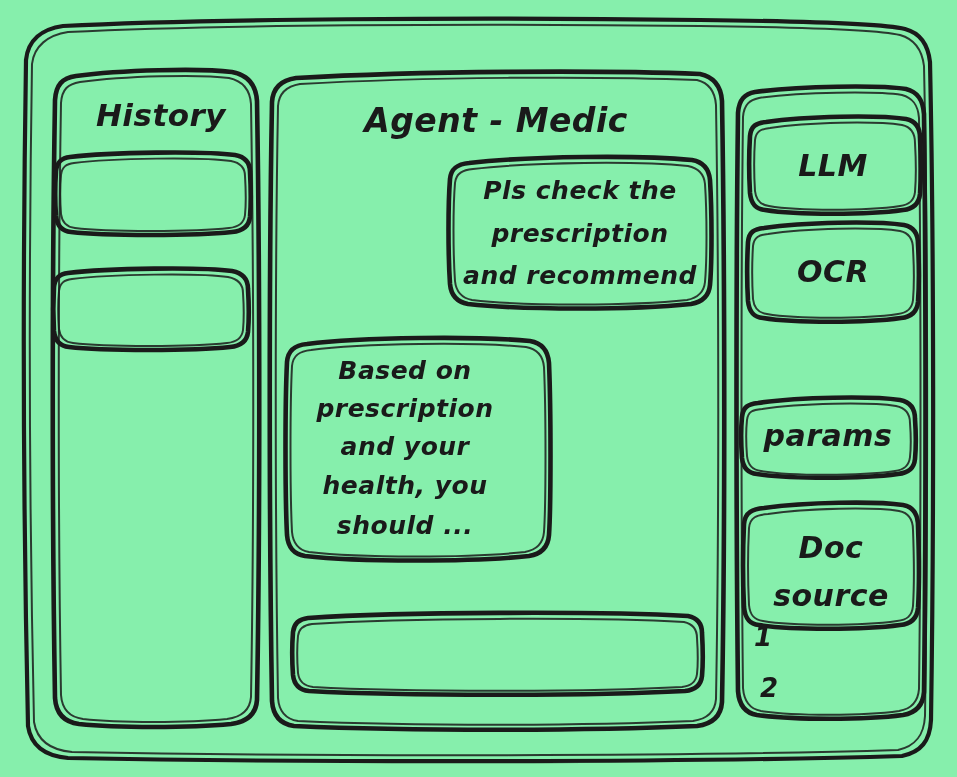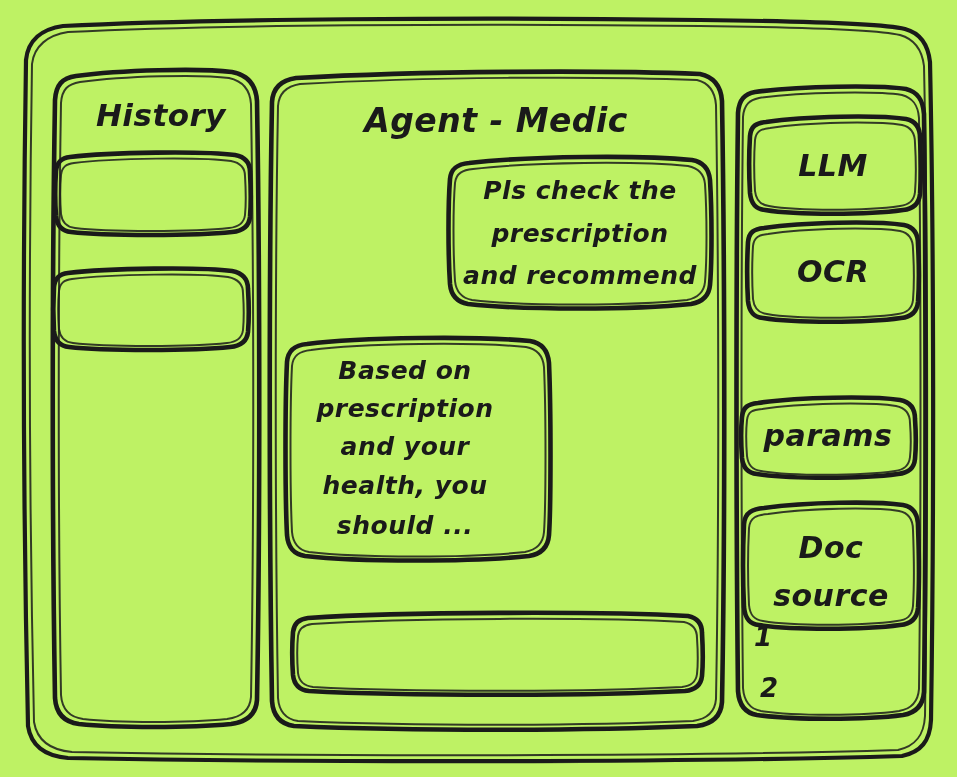--- a/index.html
+++ b/index.html
@@ -10,21 +10,21 @@
     height: 777px;
     background: #ffffff;
     font-family: "DejaVu Sans", sans-serif;
     overflow: hidden;
   }
 
   #root {
     position: relative;
     width: 957px;
     height: 777px;
-    background: #bef264;
+    background: #86efac;
   }
 
   
   #sketch {
     position: absolute;
     inset: 0;
     width: 957px;
     height: 777px;
   }
 

